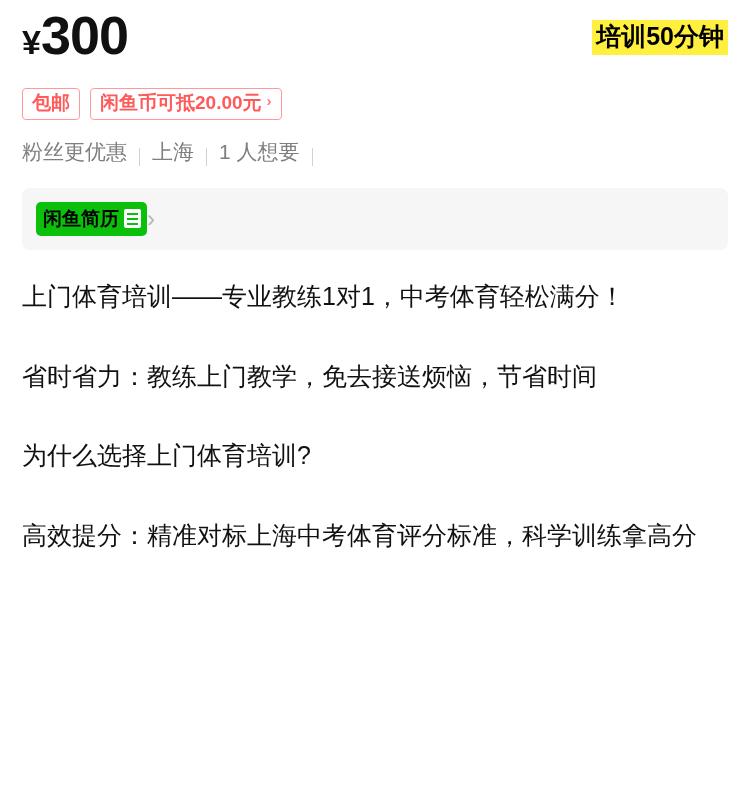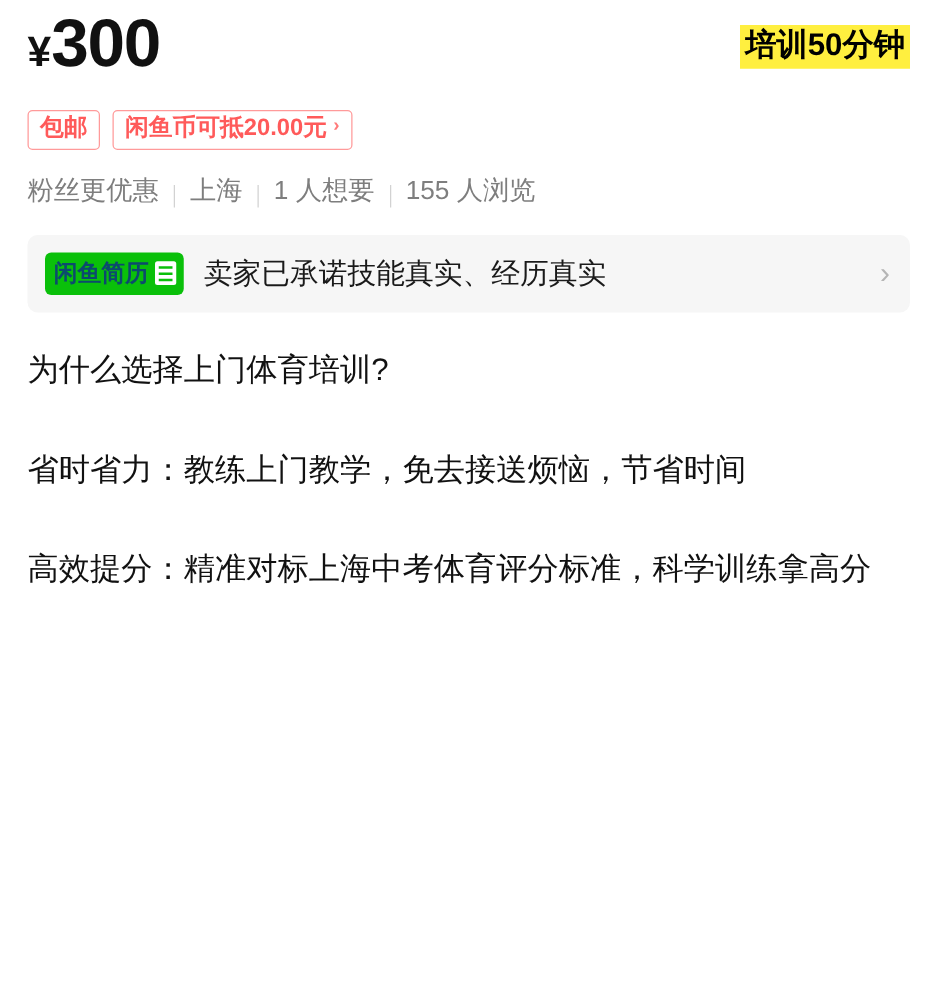--- a/index.html
+++ b/index.html
@@ -109,21 +109,21 @@
     align-items: center;
     padding: 0 16px 0 14px;
     box-sizing: border-box;
   }
   .resume-chip {
     display: flex;
     align-items: center;
     background: #0ac00a;
     border-radius: 5px;
     padding: 4px 6px 4px 7px;
-    color: #0c4a6e;
+    color: #000000;
     font-size: 19px;
     font-weight: bold;
     white-space: nowrap;
   }
   .resume-chip .doc {
     display: inline-block;
     width: 17px;
     height: 19px;
     margin-left: 5px;
     background: #ffffff;
@@ -186,31 +186,30 @@
     </span>
   </div>
 
   <div class="meta-row">
     <span>粉丝更优惠</span>
     <span class="meta-sep"></span>
     <span>上海</span>
     <span class="meta-sep"></span>
     <span>1 人想要</span>
     <span class="meta-sep"></span>
-    <span>155 人浏览</span>
   </div>
 
   <div class="resume-bar">
     <span class="resume-chip">
       <span>闲鱼简历</span>
       <span class="doc"></span>
     </span>
-    <span class="resume-text">卖家已承诺技能真实、经历真实</span>
     <span class="resume-arrow">›</span>
   </div>
 
   <div class="desc">
+    <p>上门体育培训——专业教练1对1，中考体育轻松满分！</p>
+    <p>省时省力：教练上门教学，免去接送烦恼，节省时间</p>
     <p>为什么选择上门体育培训?</p>
-    <p>省时省力：教练上门教学，免去接送烦恼，节省时间</p>
     <p>高效提分：精准对标上海中考体育评分标准，科学训练拿高分</p>
   </div>
 
 </div>
 
 </body></html>

